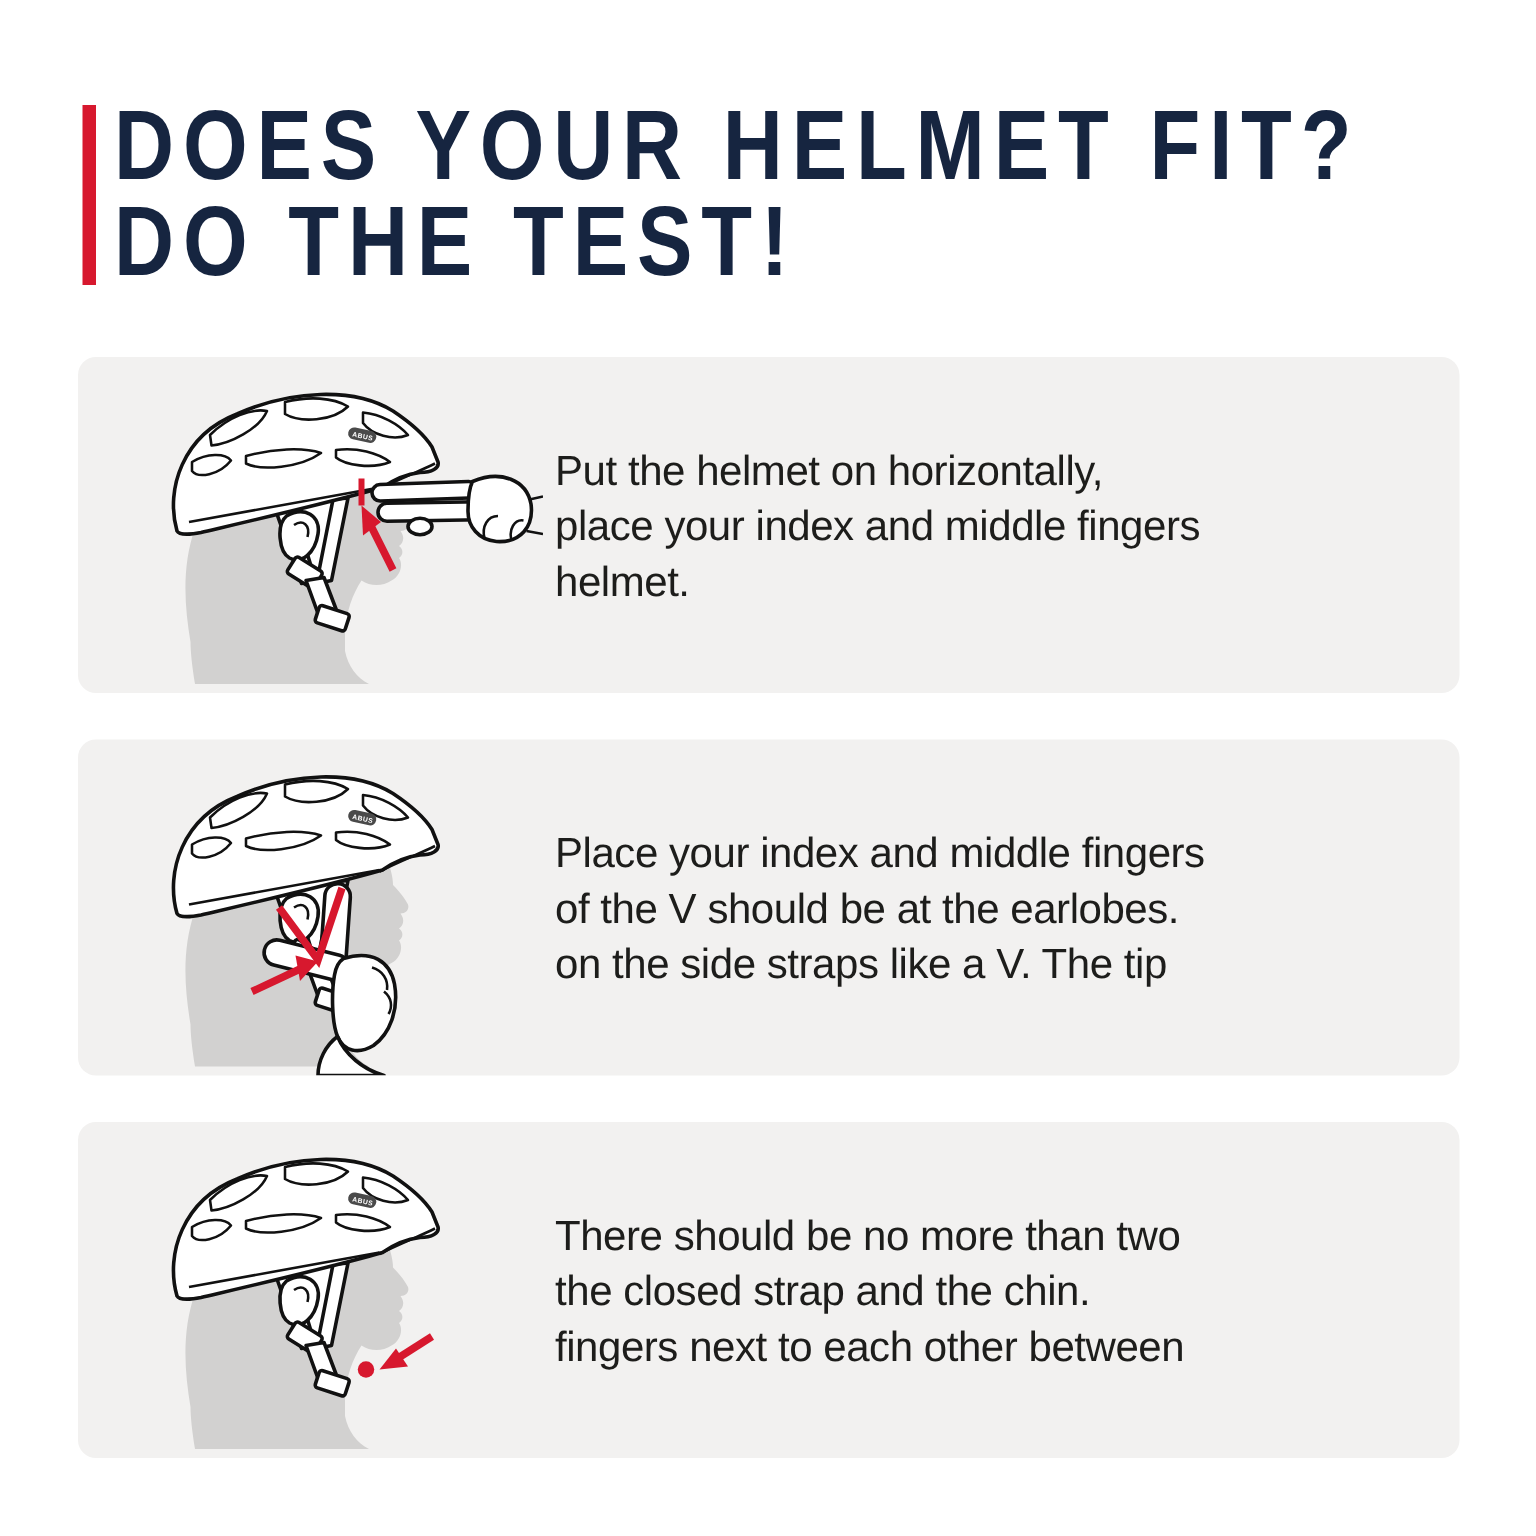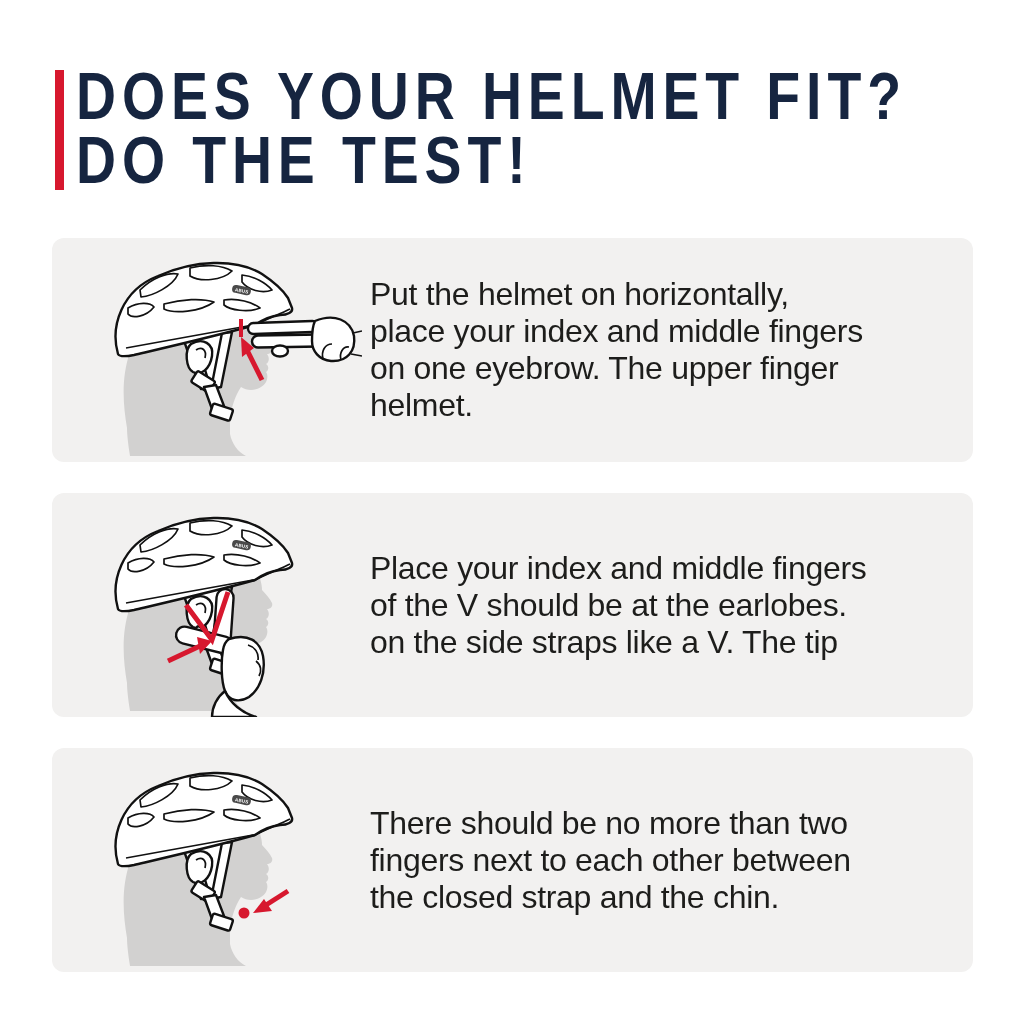--- a/index.html
+++ b/index.html
@@ -49,21 +49,21 @@
   }
   .illustration {
     flex: none;
     width: 310px;
     height: 224px;
   }
   .step-text {
     flex: none;
     width: 580px;
     margin-left: 8px;
-    font-size: 32px;
+    font-size: 28px;
     line-height: 37px;
     letter-spacing: -0.3px;
     color: var(--text, #1d1d1b);
   }
 
   
   .lineart      { fill: #ffffff; stroke: var(--line-art, #111111); stroke-width: 2.4; stroke-linejoin: round; }
   .lineart-thin { fill: none;    stroke: var(--line-art, #111111); stroke-width: 1.7; stroke-linejoin: round; }
   .headfill     { fill: var(--head-silhouette, #d2d1d0); stroke: none; }
   .whitefill    { fill: #ffffff; stroke: none; }
@@ -141,21 +141,20 @@
       </g>
       <g>
         <path class="red-stroke-thin" d="M189,81 L189,99"></path>
         <path class="red-stroke" d="M210,142 L194,110"></path>
         <polygon class="red-fill" points="189,99 202,110 190,119"></polygon>
       </g>
     </svg>
     <div class="step-text">
       <div>Put the helmet on horizontally,</div>
       <div>place your index and middle fingers</div>
-      <div>on one eyebrow. The upper finger</div>
       <div>helmet.</div>
     </div>
   </section>
 
   <section class="panel">
     <svg class="illustration" viewBox="0 0 310 224">
       <use href="#helmet-head"></use>
       <g>
         <rect class="lineart" x="163" y="96" width="17" height="62" rx="8.5" transform="rotate(4 171 127)"></rect>
         <rect class="lineart" x="124" y="133" width="58" height="17" rx="8.5" transform="rotate(14 130 142)"></rect>
@@ -181,18 +180,18 @@
     <svg class="illustration" viewBox="0 0 310 224">
       <use href="#helmet-head"></use>
       <g>
         <circle class="red-fill" cx="192" cy="165" r="5.5"></circle>
         <path class="red-stroke" d="M236,143 L214,157"></path>
         <polygon class="red-fill" points="201,165 212,151 220,163"></polygon>
       </g>
     </svg>
     <div class="step-text">
       <div>There should be no more than two</div>
+      <div>the closed strap and the chin.</div>
       <div>fingers next to each other between</div>
-      <div>the closed strap and the chin.</div>
     </div>
   </section>
 
 </div>
 
 </body></html>

